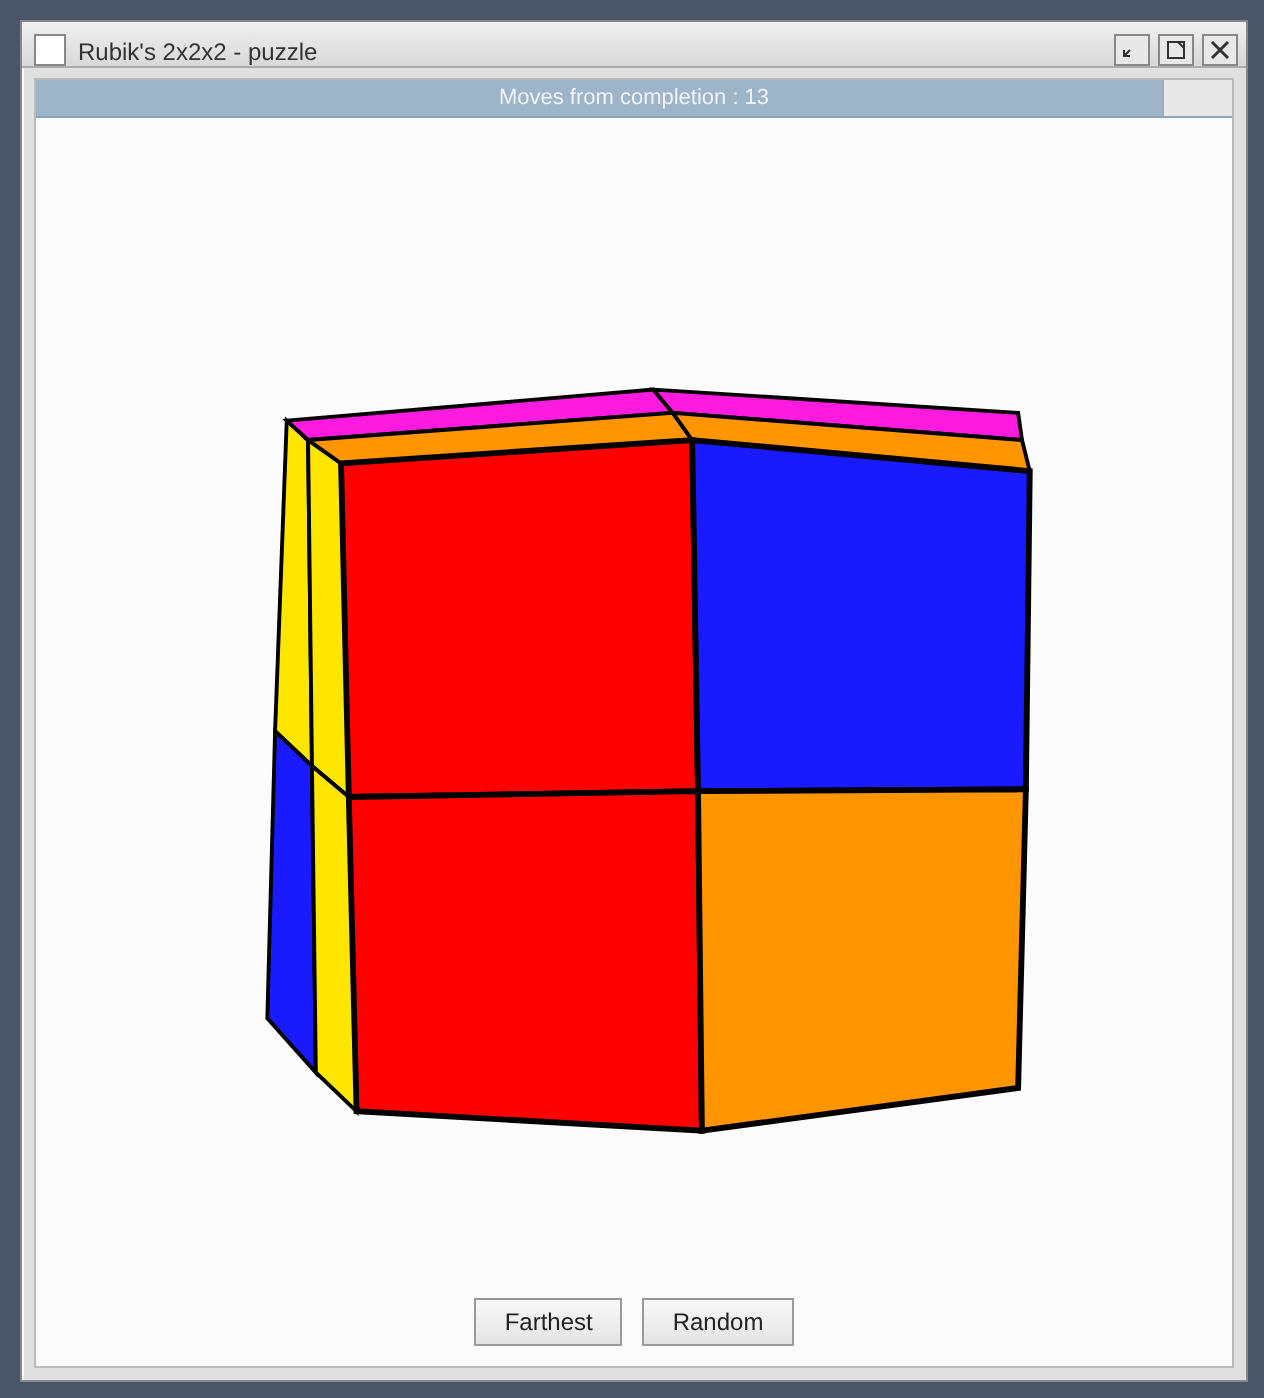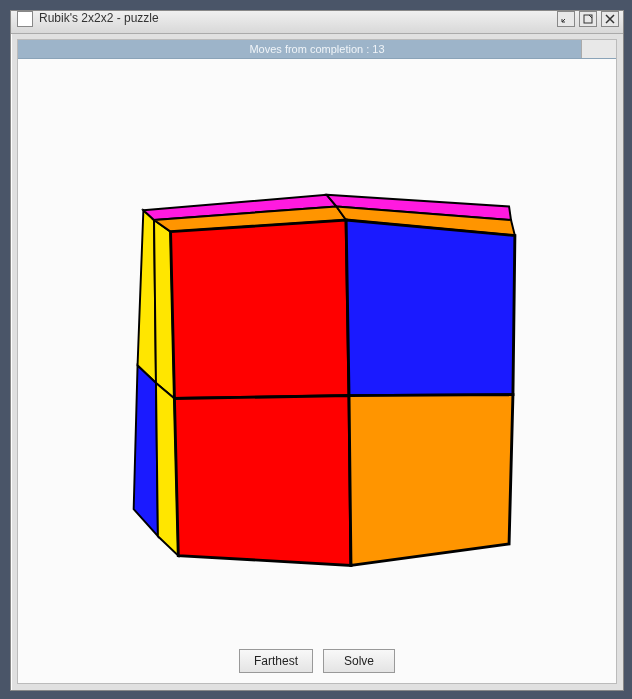--- a/index.html
+++ b/index.html
@@ -19,21 +19,21 @@
     height: 679px;
     background: #e0e0e0;
     border: 1px solid #888;
     box-shadow: 1px 1px 0 #fff inset;
   }
   .titlebar {
     height: 22px;
     background: linear-gradient(to bottom, #f0f0f0, #d8d8d8);
     border-bottom: 1px solid #aaa;
     display: flex;
-    align-items: flex-start;
+    align-items: flex-end;
     font-size: 12px;
     color: #333;
     position: relative;
   }
   .titlebar-icon {
     width: 14px;
     height: 14px;
     margin: 0 4px 0 6px;
     background: #fff;
     border: 1px solid #888;
@@ -189,16 +189,16 @@
         <polygon points="330,166 504,182 502,346 333,347" fill="#1a1aff" stroke="#000" stroke-width="3"></polygon>
 
         <polygon points="153,350 333,347 335,522 157,512" fill="#ff0000" stroke="#000" stroke-width="3"></polygon>
 
         <polygon points="333,347 502,346 498,500 335,522" fill="#ff9500" stroke="#000" stroke-width="3"></polygon>
       </svg>
     </div>
 
     <div class="button-row">
       <button class="btn">Farthest</button>
-      <button class="btn">Solve</button>
+      <button class="btn">Random</button>
     </div>
   </div>
 </div>
 
 </body></html>

